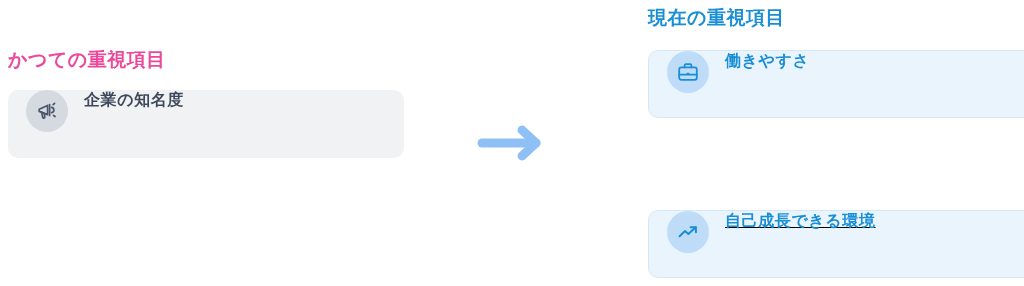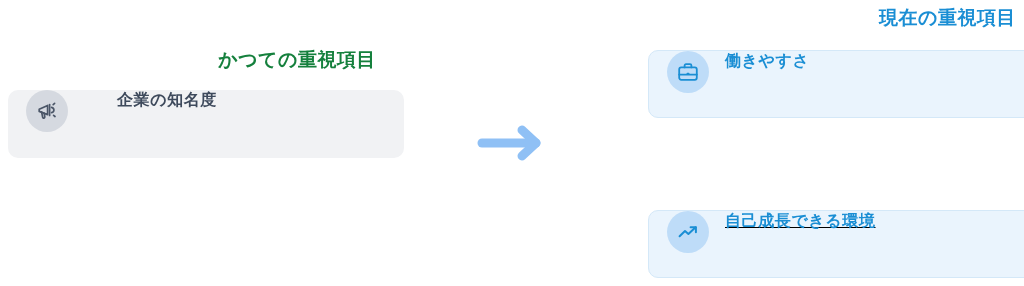--- a/index.html
+++ b/index.html
@@ -30,33 +30,33 @@
   }
   .col-now {
     position: absolute;
     left: 648px;
     top: 0;
     width: 368px;
     height: 286px;
   }
 
   .heading {
-    text-align: right;
+    text-align: left;
     font-weight: bold;
     font-size: 19px;
     letter-spacing: 0.5px;
     line-height: 1;
     white-space: nowrap;
   }
   .heading-past {
     position: absolute;
     left: 0;
     top: 50px;
     width: 368px;
-    color: #15803d;
+    color: #ec4899;
   }
   .heading-now {
     position: absolute;
     left: 0;
     top: 8px;
     width: 368px;
     color: #1a8ed4;
   }
 
   
@@ -66,21 +66,20 @@
     width: 396px;
     height: 68px;
     border-radius: 10px;
     display: flex;
     align-items: flex-start;
     box-sizing: border-box;
   }
   .card-past {
     background: #f1f2f4;
     padding-left: 18px;
-    gap: 33px;
   }
   .card-now {
     background: #eaf4fd;
     border: 1px solid #d4e8f8;
     padding-left: 18px;
   }
 
   .card-past.c0 { top: 90px; }
   .card-past.c1 { top: 170px; }
 

